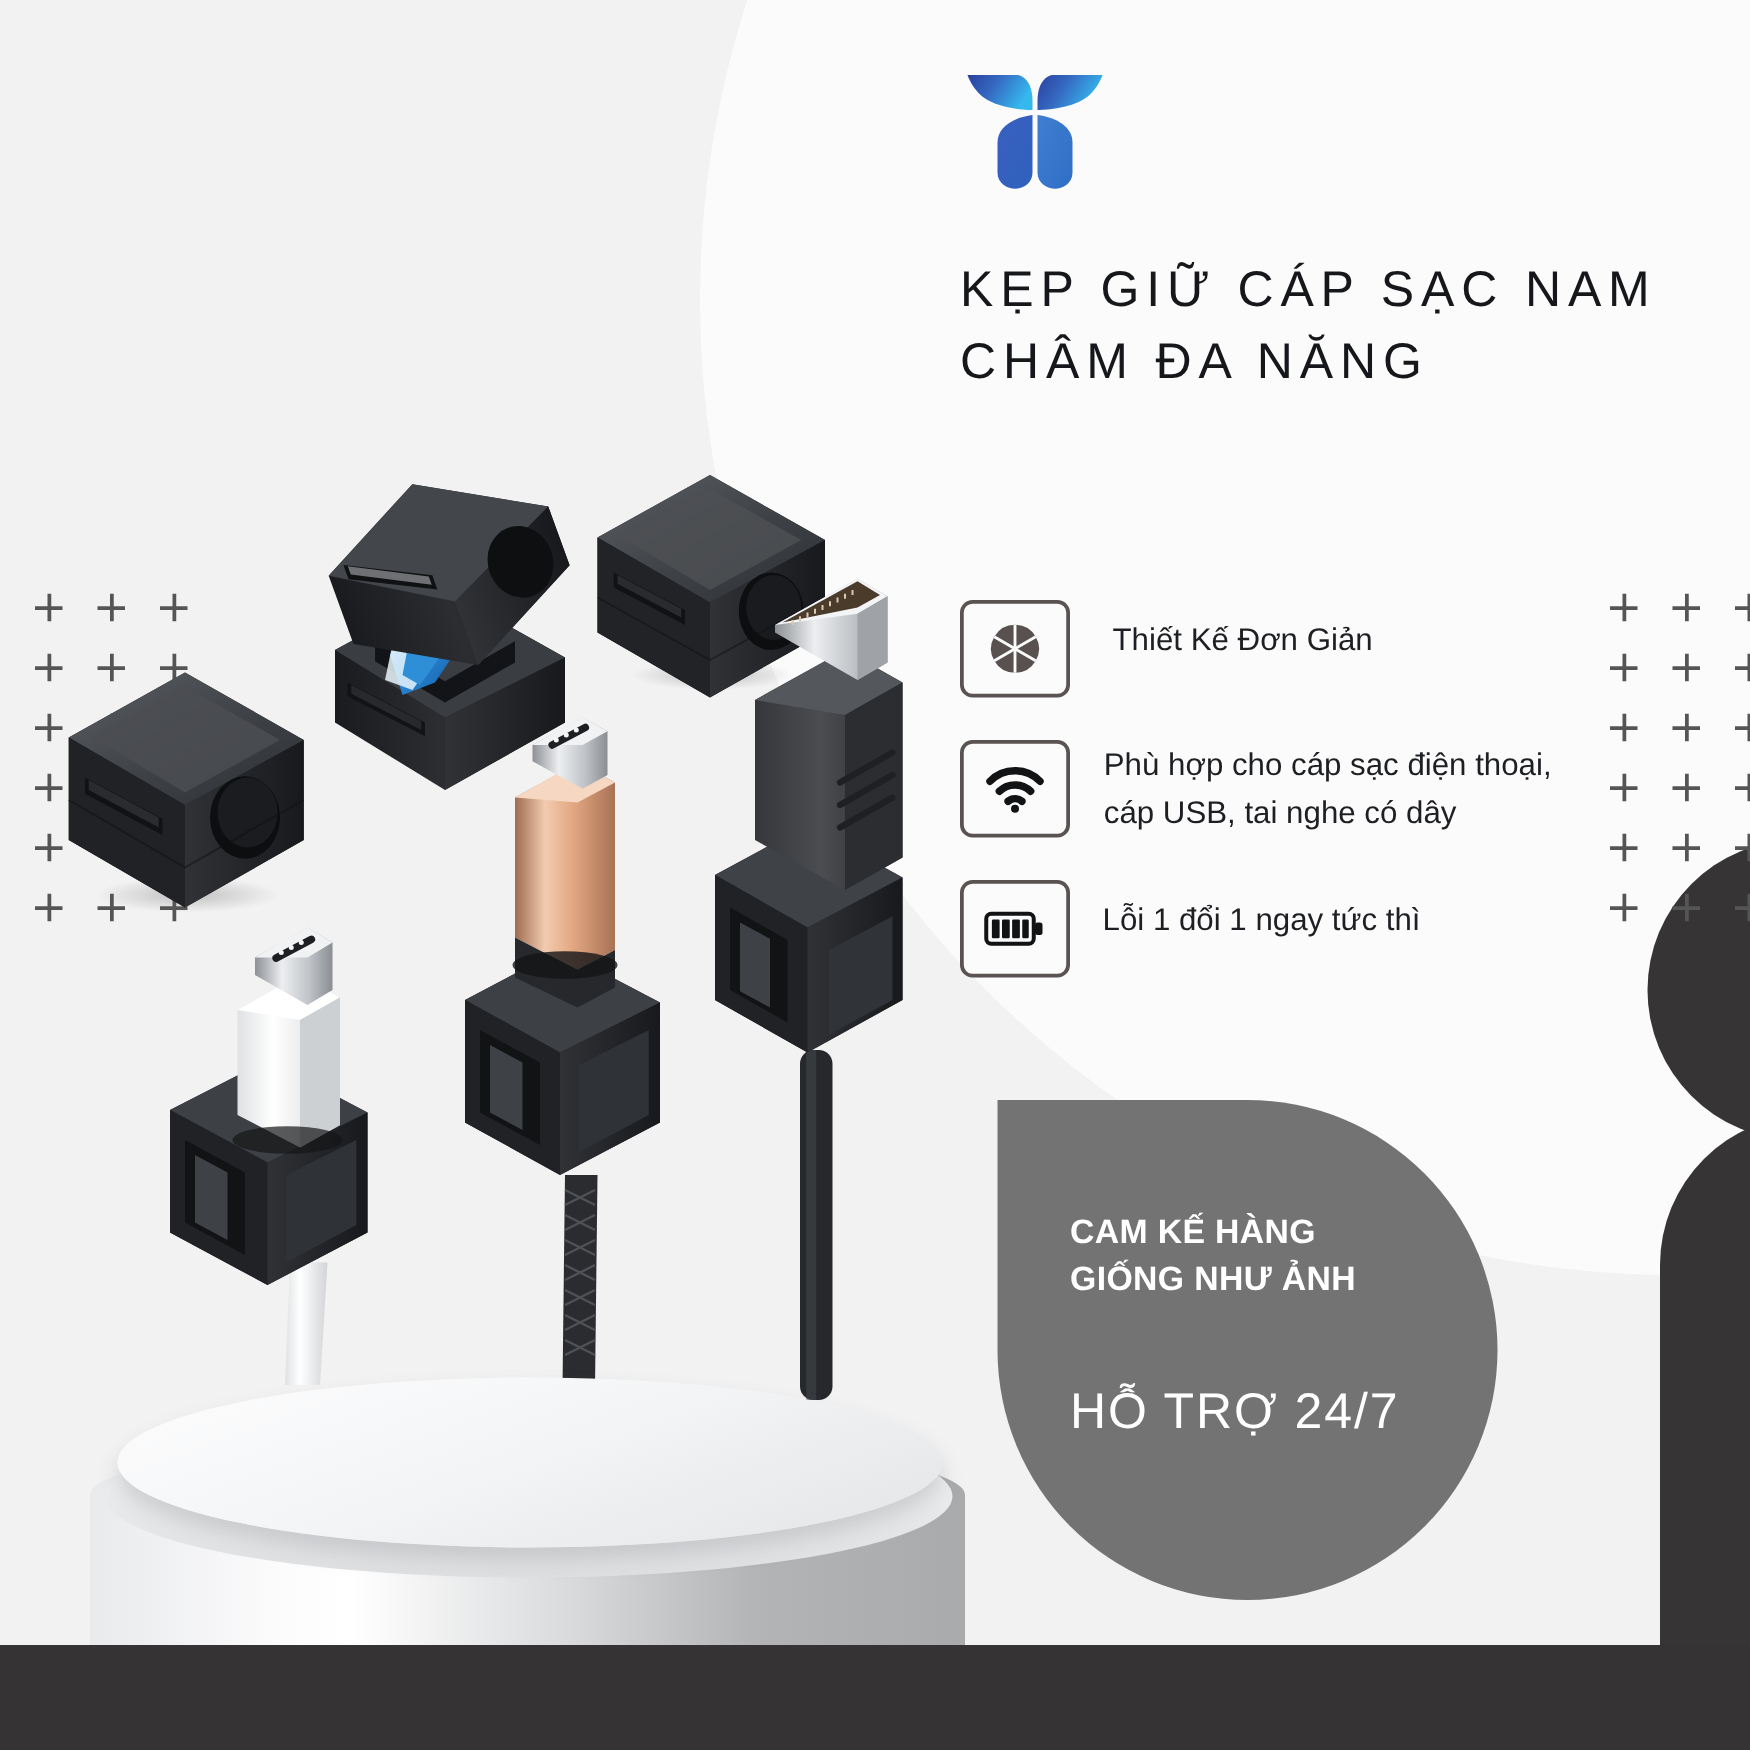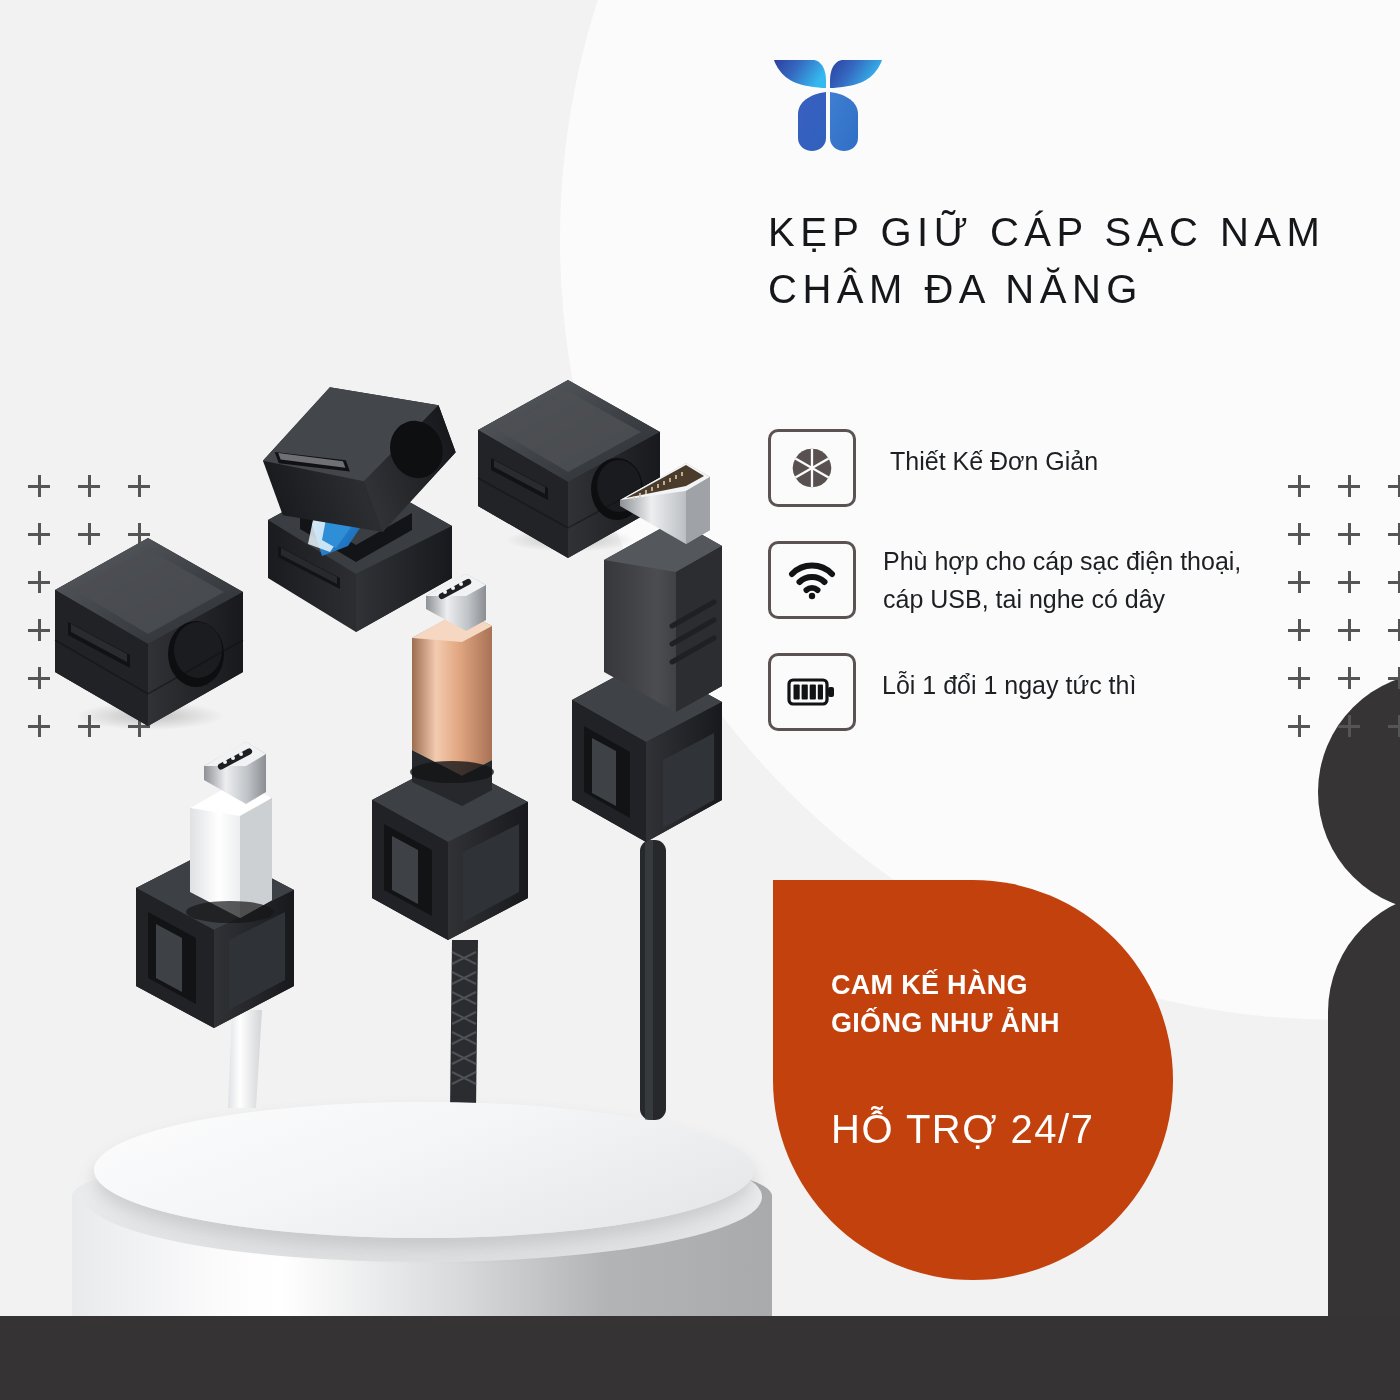--- a/index.html
+++ b/index.html
@@ -67,21 +67,21 @@
     margin-top:48px;
     font-size:40px;
     letter-spacing:5.5px;
     line-height:1.42;
     color:#15171a;
     font-weight:400;
     max-width:570px;
   }
 
   
-  .features{ position:absolute; left:768px; top:429px; width:520px; }
+  .features{ position:absolute; left:768px; top:480px; width:520px; }
   .feature{ display:flex; align-items:flex-start; margin-bottom:34px; }
   .feature:last-child{ margin-bottom:0; }
   .feat-icon{
     flex:0 0 auto;
     width:88px; height:78px;
     border:3px solid #5a5352;
     border-radius:10px;
     background:#fbfbfb;
     display:flex; align-items:center; justify-content:center;
   }
@@ -92,23 +92,23 @@
     color:#1d1f22;
     padding-top:14px;
     max-width:370px;
   }
   .feature.f2 .feat-text{ padding-top:2px;margin-left:27px; }
   .feature.f3 .feat-text{ padding-top:14px;margin-left:26px; }
 
   
   .promo{
     position:absolute;
-    left:773px; top:880px;
+    left:798px; top:880px;
     width:400px; height:400px;
-    background:#c2410c;
+    background:#737373;
     border-top-left-radius:0px;
     border-top-right-radius:200px;
     border-bottom-right-radius:200px;
     border-bottom-left-radius:200px;
     color:#fff;
     padding:86px 0 0 58px;
   }
   .promo-head{
     font-size:27px;
     font-weight:bold;

